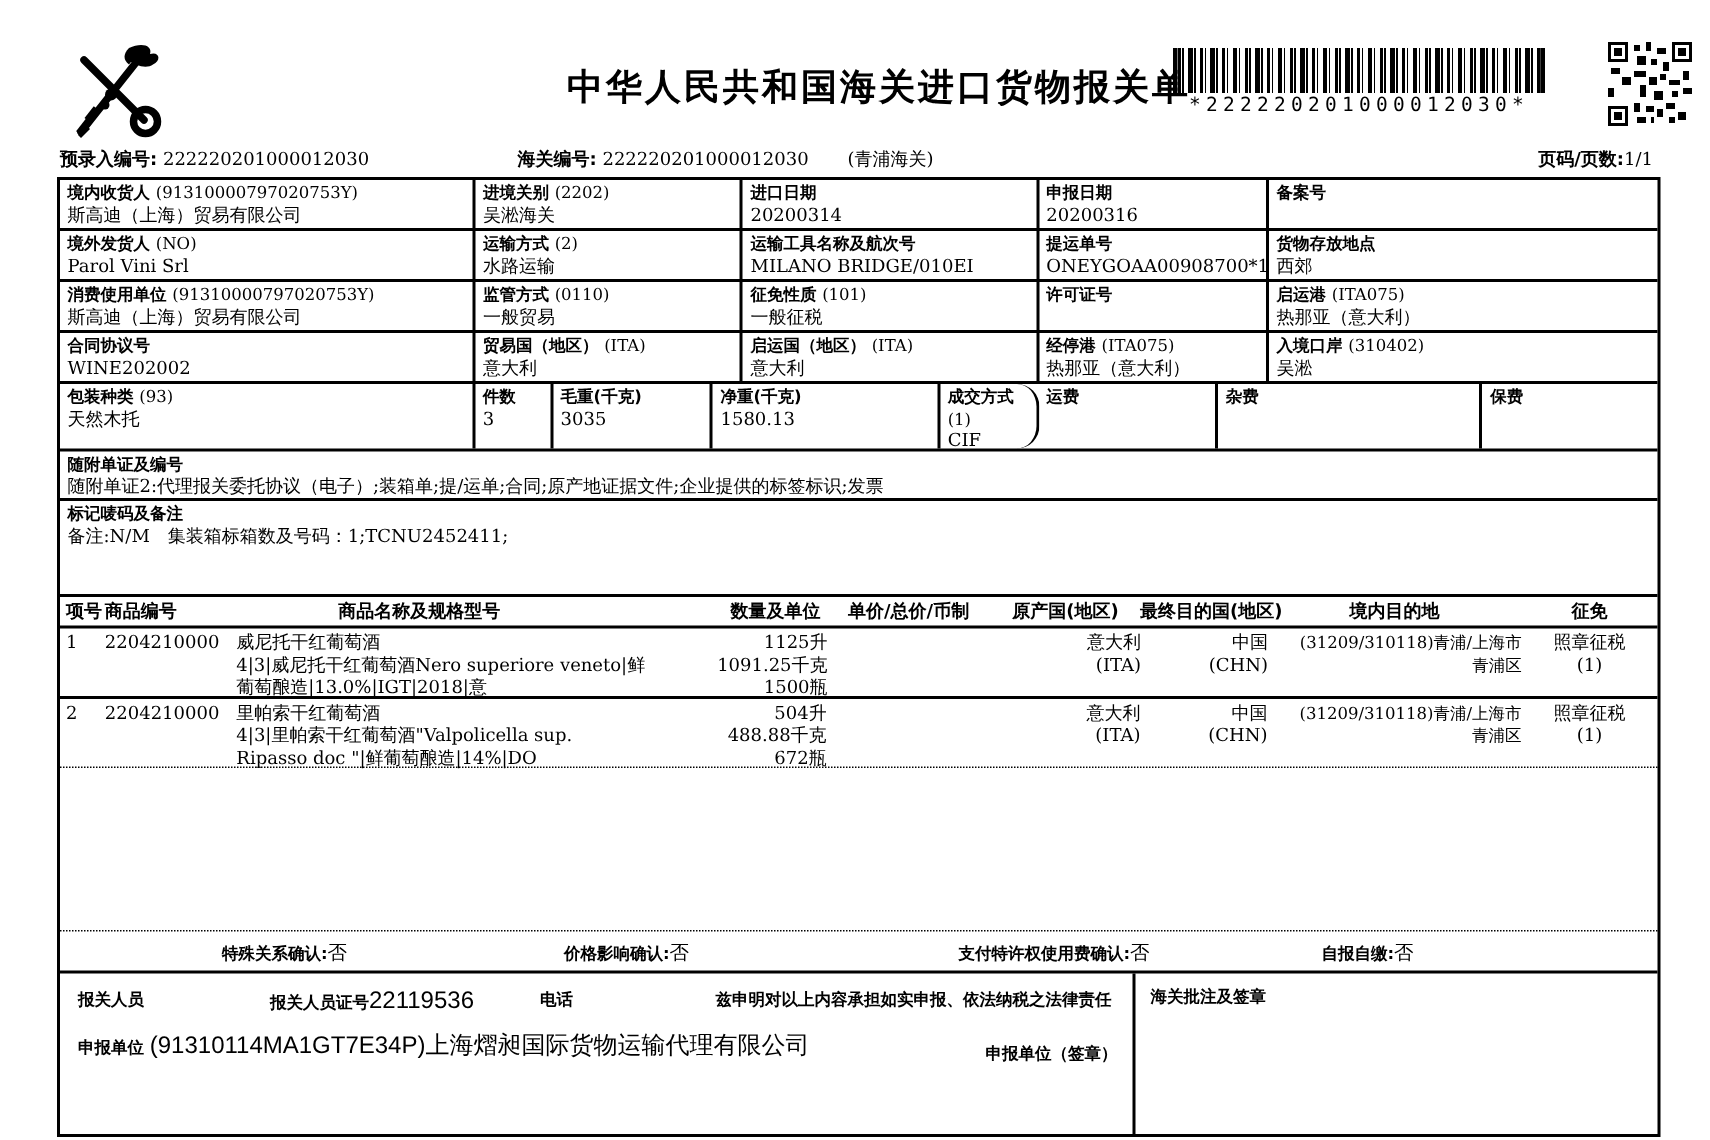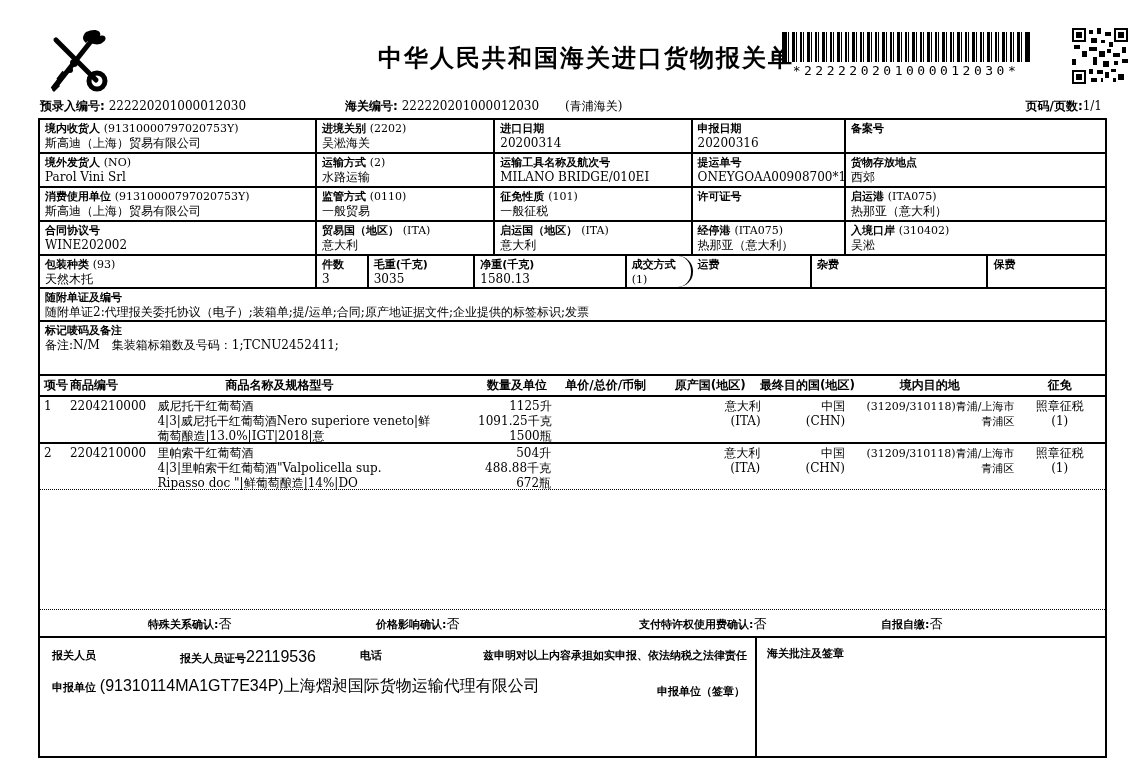--- a/index.html
+++ b/index.html
@@ -46,23 +46,23 @@
     font-size:12px;
   }
   .row { display:flex; border-bottom:2px solid #000; flex-shrink:0; }
   .cell { border-right:2px solid #000; padding:1px 5px; overflow:hidden; }
   .cell:last-child { border-right:none; }
   .cell .lbl { font-weight:bold; font-size:11px; line-height:15px; }
   .cell .code { font-weight:normal; font-size:11px; font-family:"DejaVu Serif", serif; }
   .cell .val { font-family:"DejaVu Serif", serif; font-size:12px; line-height:15px; white-space:nowrap; }
 
   .r-std { height:34px; }
-  .r-pack { height:33px; }
+  .r-pack { height:45px; }
   .r-docs { height:33px; }
-  .r-marks { height:54px; }
+  .r-marks { height:64px; }
 
   
   .c1 { width:278px; } .c2 { width:179px; } .c3 { width:198px; }
   .c4 { width:154px; } .c5 { width:260px; }
   
   .p1 { width:278px; } .p2 { width:52px; } .p3 { width:107px; } .p4 { width:152px; }
   .p5 { width:66px;border-radius:15px; }  .p6 { width:120px; } .p7 { width:117px; } .p8 { width:177px; }
 
   .wide { width:1069px; border-right:none; }
 
@@ -100,21 +100,21 @@
 
   
   .footer { display:flex; flex:1; }
   .f-left { position:relative; width:717px; border-right:2px solid #000; }
   .f-right { position:relative; flex:1; }
   .f-left .lbl, .f-right .lbl { font-weight:bold; font-size:11px; white-space:nowrap; }
   .f-left .val { font-family:Liberation Sans, sans-serif; font-size:16px; }
   .fp1 { position:absolute; left:12px;  top:10px; }
   .fp2 { position:absolute; left:140px; top:10px; }
   .fp3 { position:absolute; left:320px; top:10px; }
-  .fdecl { position:absolute; right:8px; top:10px; }
+  .fdecl { position:absolute; right:14px; top:10px; }
   .funit { position:absolute; left:12px; top:38px; }
   .fseal { position:absolute; right:10px; top:46px; }
   .fnote { position:absolute; left:10px; top:8px; }
 </style>
 </head>
 <body>
 
 <div class="page">
 
   <svg class="logo" viewBox="0 0 72 72">

